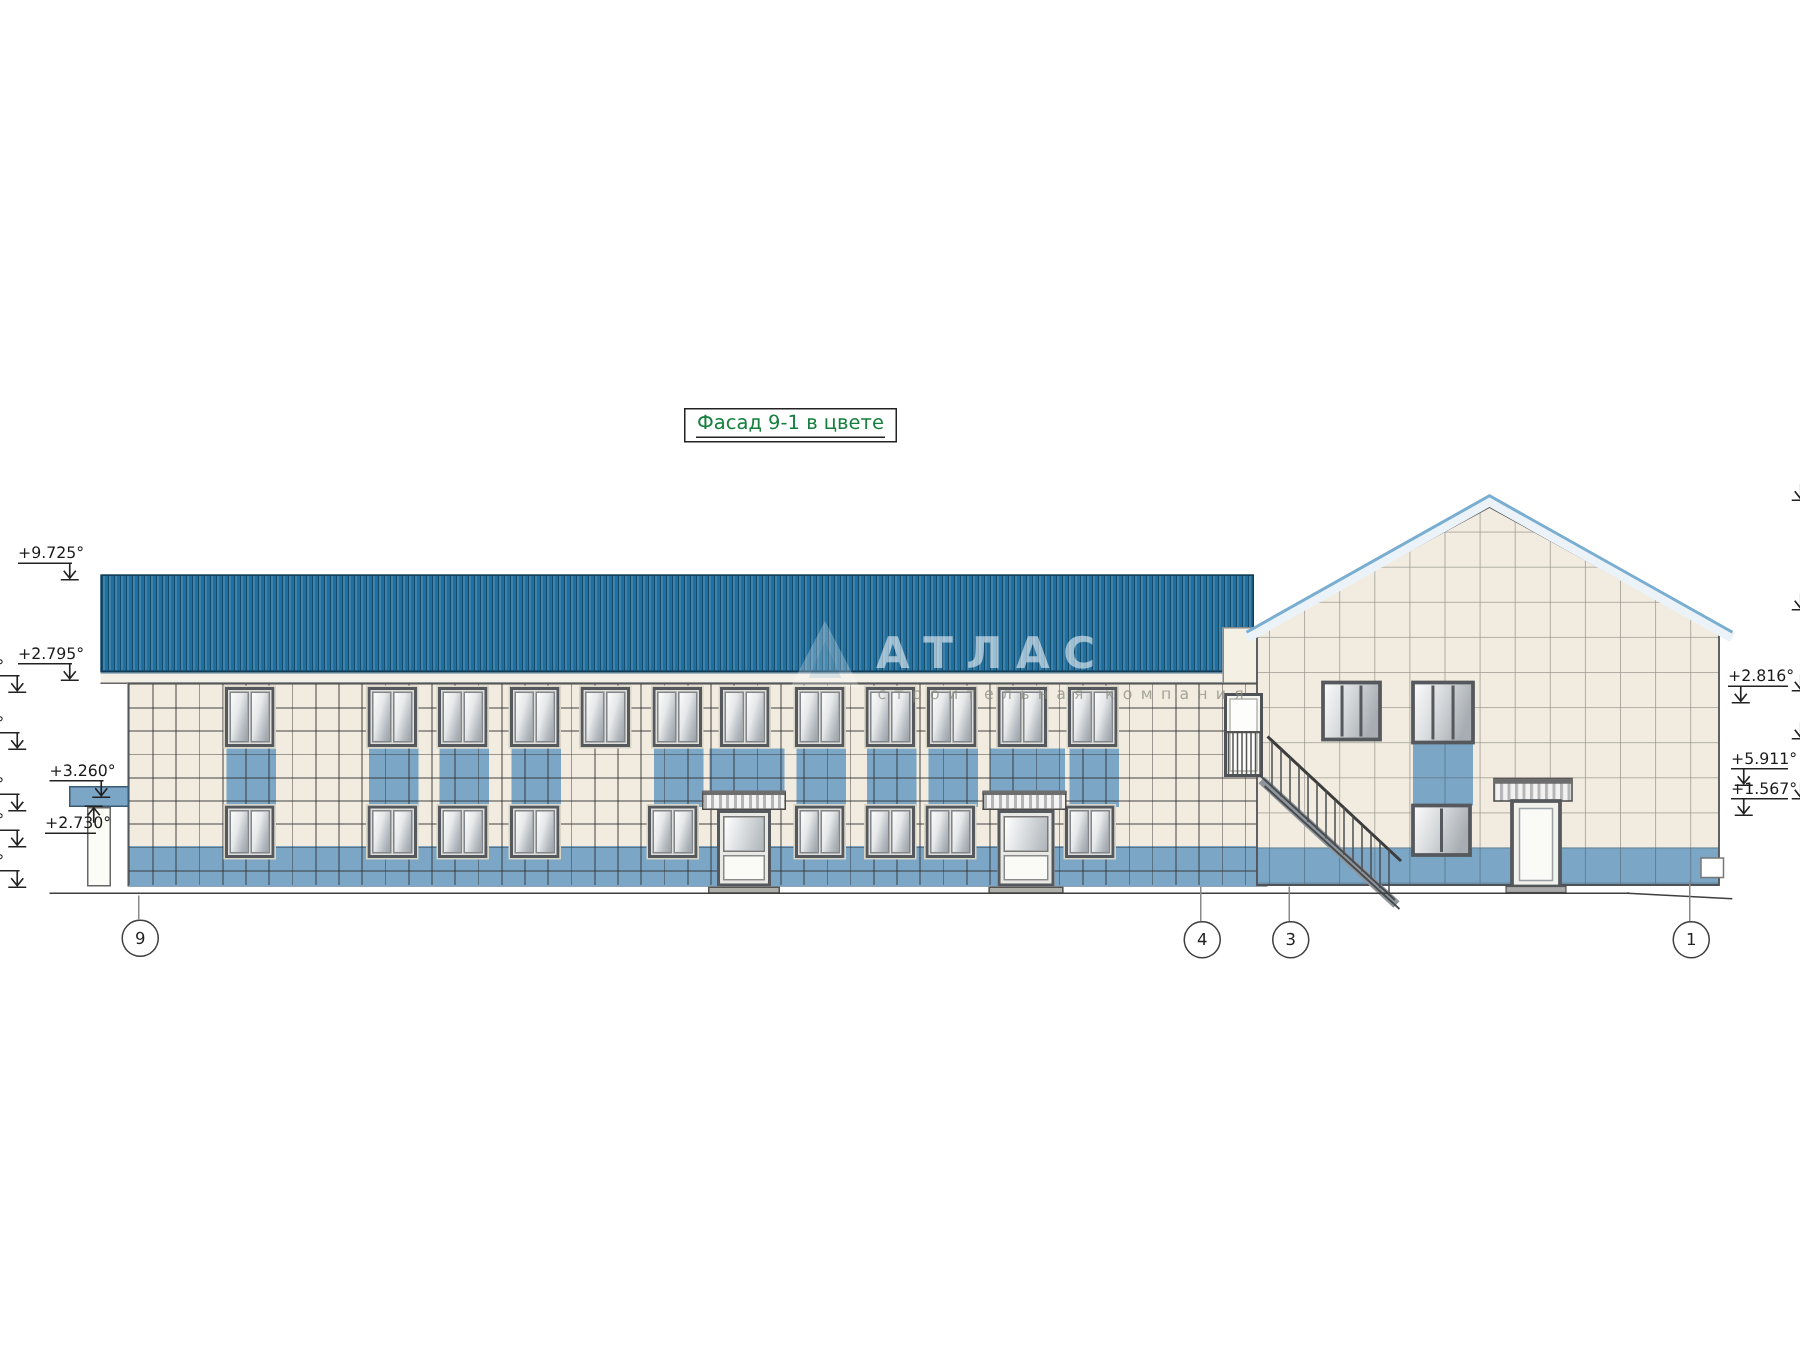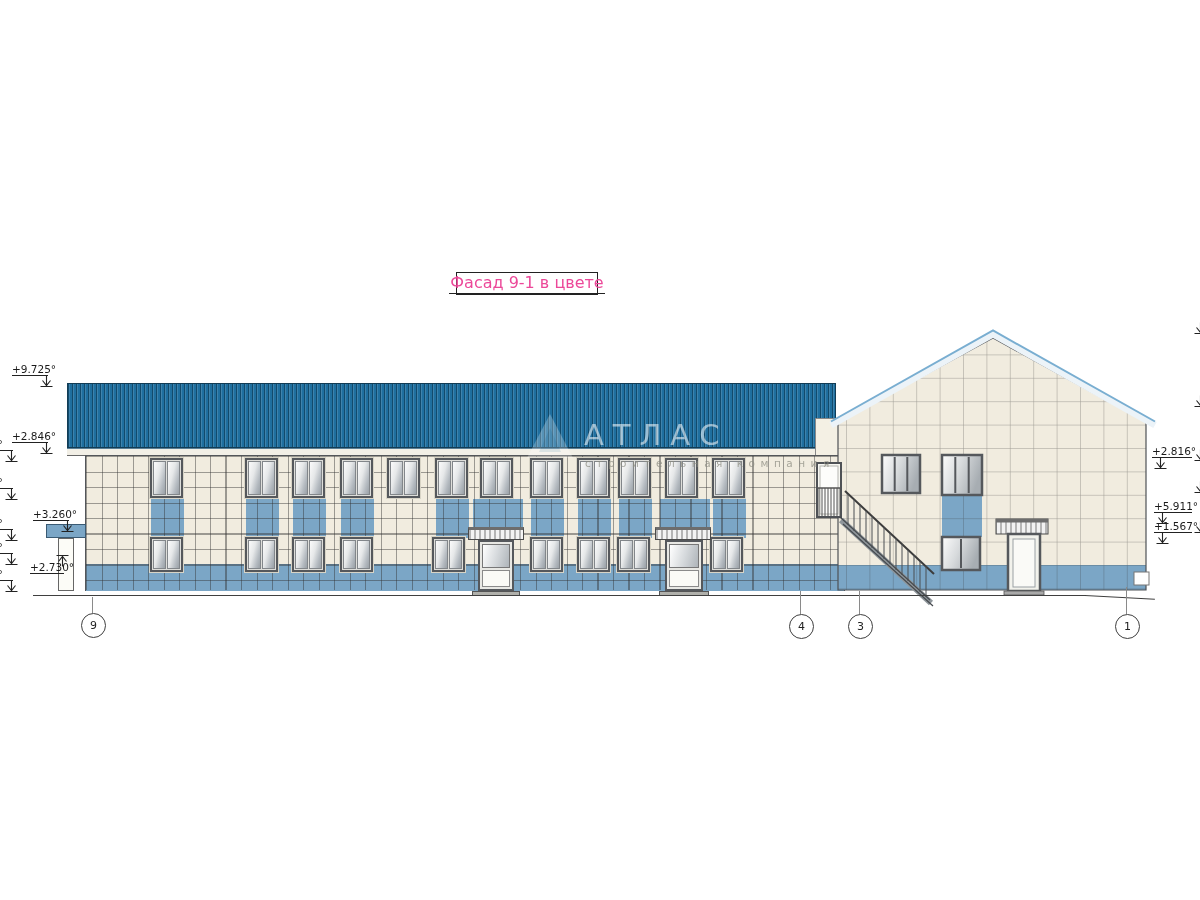--- a/index.html
+++ b/index.html
@@ -1,21 +1,21 @@
 <!DOCTYPE html>
 <html><head>
 <meta charset="utf-8">
 <style>
   html,body{margin:0;padding:0;background:#fff;}
   #canvas{position:relative;width:1200px;height:900px;overflow:hidden;background:#fff;
           font-family:"DejaVu Sans",sans-serif;}
   
   .title-box{position:absolute;left:456px;top:272px;width:140px;height:21px;border:1.3px solid #222;
              display:flex;align-items:center;justify-content:center;z-index:12;}
-  .title-box span{font-size:16px;color:#ec4899;border-bottom:1px solid #222;padding:0 1px 1px 1px;white-space:nowrap;}
+  .title-box span{font-size:13px;color:#15803d;border-bottom:1px solid #222;padding:0 1px 1px 1px;white-space:nowrap;}
   
   .roof{position:absolute;left:67px;top:383px;width:769px;height:65px;z-index:1;box-sizing:border-box;
         background-color:#1f6f9f;border:1px solid #123c55;
         background-image:repeating-linear-gradient(90deg,rgba(8,45,66,.55) 0 1px,rgba(255,255,255,.14) 1px 2px,rgba(0,0,0,0) 2px 4px);}
   .fascia{position:absolute;left:67px;top:448px;width:771px;height:8px;background:#f2efe6;z-index:1;
           border-top:1px solid #5a7f96;border-bottom:1px solid #666;box-sizing:border-box;}
   .facade{position:absolute;left:85px;top:455px;width:760px;height:136px;background:#f1ecdf;
           border:1px solid #53565a;box-sizing:border-box;z-index:2;}
   .base-band{position:absolute;left:0;right:0;top:108px;height:27px;background:#7ba6c6;}
   .strip{position:absolute;background:#7ba6c6;top:43px;height:39px;width:33px;}
@@ -39,21 +39,21 @@
   .threshold{position:absolute;top:591px;height:5px;background:#b0b0ab;border:1px solid #555;box-sizing:border-box;z-index:6;}
   .porch-slab{position:absolute;left:46px;top:524px;width:40px;height:14px;background:#7ba6c6;
               border:1px solid #3a5a73;box-sizing:border-box;z-index:5;}
   .porch-wall{position:absolute;left:58px;top:538px;width:16px;height:53px;background:#fcfcf7;
               border:1px solid #666;box-sizing:border-box;z-index:3;}
   .stair-tower{position:absolute;left:815px;top:418px;width:26px;height:46px;background:#f4f0e4;
                border:1px solid #888;box-sizing:border-box;z-index:2;}
   .gable-svg{position:absolute;left:810px;top:318px;z-index:3;}
   
   .wm-tri{position:absolute;left:527px;top:414px;z-index:6;opacity:.5;}
-  .wm-title{position:absolute;left:584px;top:418px;z-index:6;font-size:29px;font-weight:normal;
+  .wm-title{position:absolute;left:584px;top:418px;z-index:6;font-size:29px;font-weight:bold;
             letter-spacing:9px;color:rgba(255,255,255,.55);white-space:nowrap;}
   .wm-sub{position:absolute;left:585px;top:457px;z-index:6;font-size:10.5px;letter-spacing:5.5px;
           color:rgba(140,140,130,.75);white-space:nowrap;}
   
   .emark{position:absolute;z-index:12;height:12px;border-bottom:1px solid #222;text-align:center;
          font-size:10.5px;color:#1a1a1a;line-height:12px;white-space:nowrap;}
   .emark .arr{position:absolute;}
   .arr.dr{right:-5px;top:12px;}
   .arr.ur{right:-5px;top:-8px;transform:scaleY(-1);}
   .arr.dl{left:2px;top:12px;}
@@ -292,32 +292,32 @@
   <div class="ground"></div>
   <div class="ground-slope"></div>
 
   <div class="emark" style="left:12px;top:363px;width:36px">
     <span>+9.725°</span>
     <svg class="arr dr" width="13" height="14" viewBox="0 0 13 14">
         <path d="M6.5 0.5 V10 M2.5 5.5 L6.5 10.5 L10.5 5.5 M0.5 11.5 H12.5" stroke="#222" stroke-width="1.1" fill="none"></path>
       </svg>
   </div>
   <div class="emark" style="left:12px;top:430px;width:36px">
-    <span>+2.846°</span>
+    <span>+2.795°</span>
     <svg class="arr dr" width="13" height="14" viewBox="0 0 13 14">
         <path d="M6.5 0.5 V10 M2.5 5.5 L6.5 10.5 L10.5 5.5 M0.5 11.5 H12.5" stroke="#222" stroke-width="1.1" fill="none"></path>
       </svg>
   </div>
   <div class="emark" style="left:33px;top:508px;width:36px">
     <span>+3.260°</span>
     <svg class="arr dr" width="13" height="14" viewBox="0 0 13 14">
         <path d="M6.5 0.5 V10 M2.5 5.5 L6.5 10.5 L10.5 5.5 M0.5 11.5 H12.5" stroke="#222" stroke-width="1.1" fill="none"></path>
       </svg>
   </div>
-  <div class="emark" style="left:30px;top:561px;width:34px">
+  <div class="emark" style="left:30px;top:543px;width:34px">
     <span>+2.730°</span>
     <svg class="arr ur" width="13" height="14" viewBox="0 0 13 14">
         <path d="M6.5 0.5 V10 M2.5 5.5 L6.5 10.5 L10.5 5.5 M0.5 11.5 H12.5" stroke="#222" stroke-width="1.1" fill="none"></path>
       </svg>
   </div>
 
   <div class="emark" style="left:-26px;top:438px;width:39px">
     <span>40°</span>
     <svg class="arr dr" width="13" height="14" viewBox="0 0 13 14">
         <path d="M6.5 0.5 V10 M2.5 5.5 L6.5 10.5 L10.5 5.5 M0.5 11.5 H12.5" stroke="#222" stroke-width="1.1" fill="none"></path>

